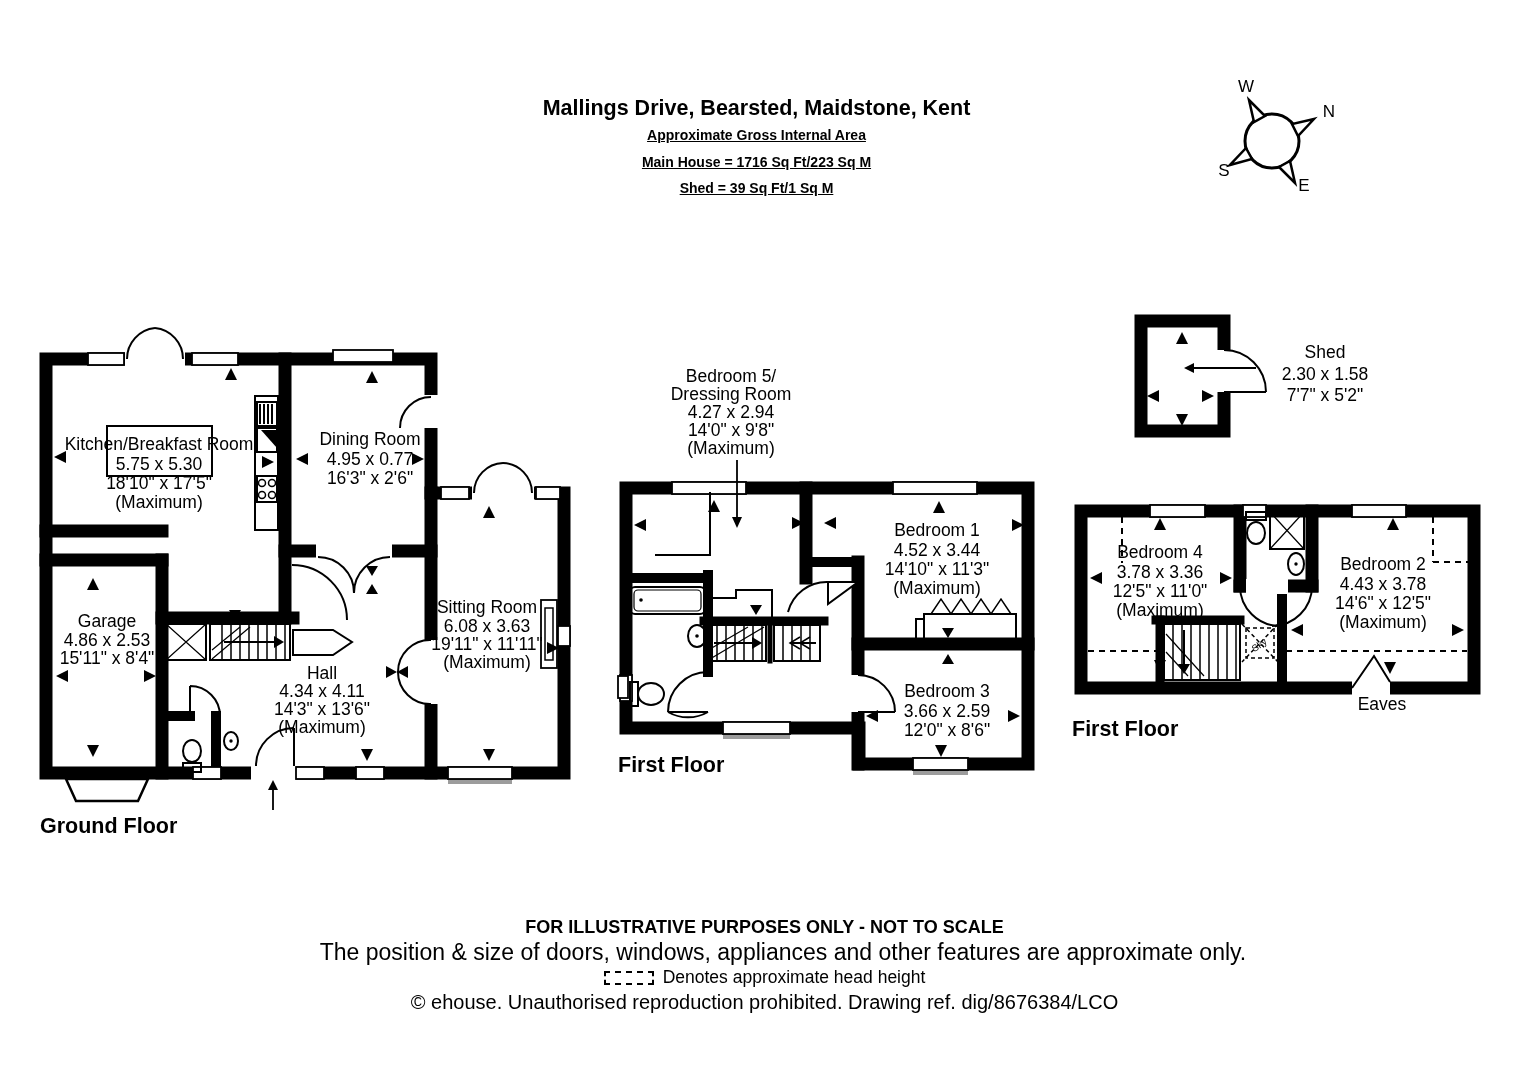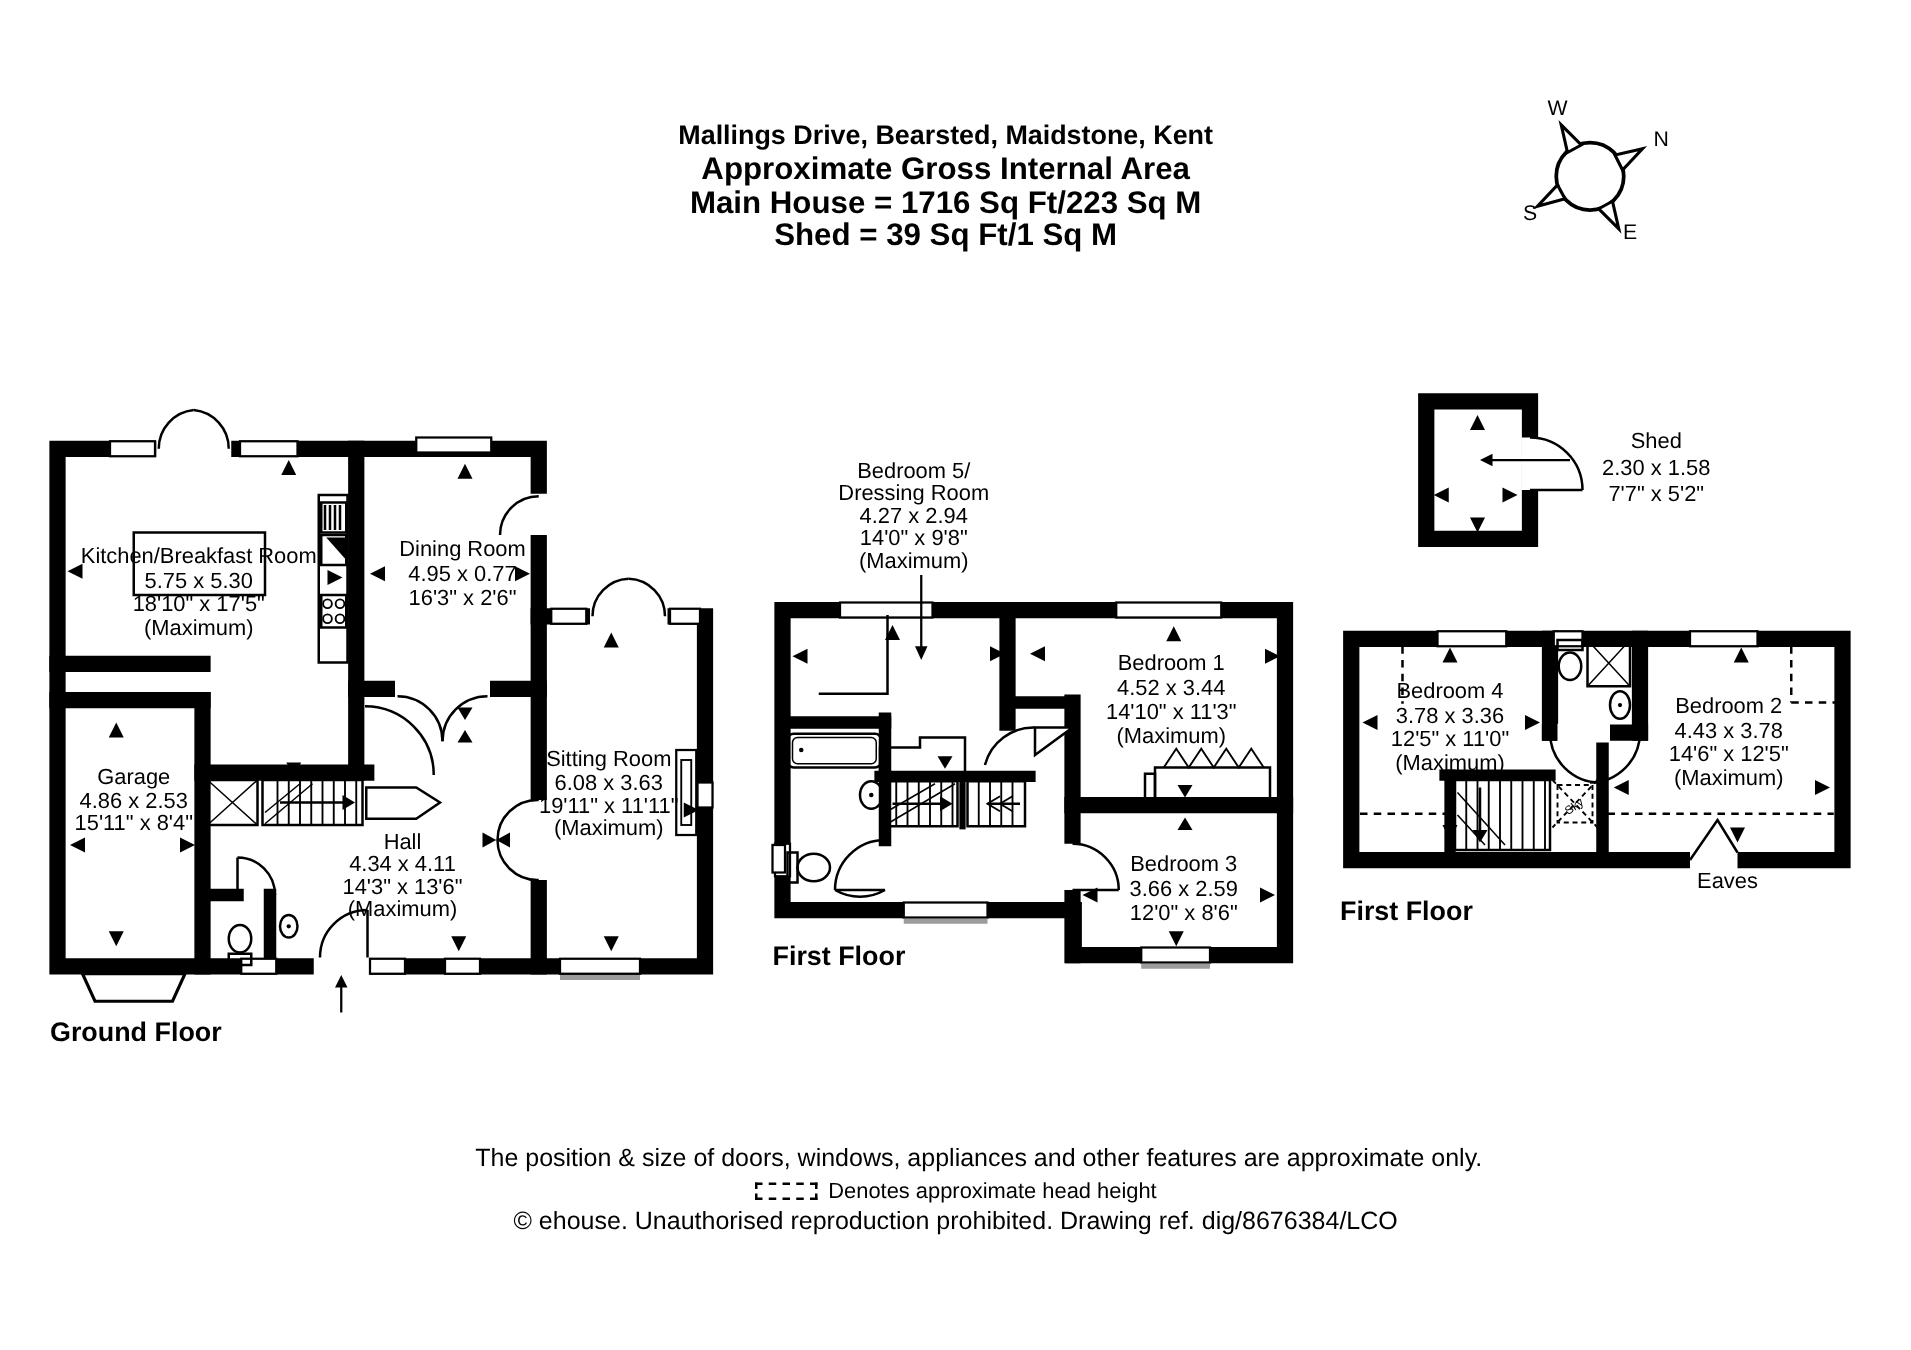--- a/index.html
+++ b/index.html
@@ -1,23 +1,23 @@
 <!DOCTYPE html>
 <html><head>
 <meta charset="utf-8">
 <style>
   html,body{margin:0;padding:0;background:#fff;}
   .page{position:relative;width:1529px;height:1080px;background:#fff;overflow:hidden;
         font-family:"Liberation Sans", sans-serif;color:#000;}
   .hdr{position:absolute;top:94px;left:0;right:16px;text-align:center;font-weight:bold;}
   .hdr .t1{font-size:21.5px;line-height:28px;}
-  .hdr .t2{font-size:25px;line-height:26.5px;}
+  .hdr .t2{font-size:14px;line-height:26.5px;text-decoration:underline;}
   .ftr{position:absolute;top:915px;left:0;right:0;text-align:center;}
   .ftr .f1{font-size:18px;font-weight:bold;line-height:25px;}
-  .ftr .f2{font-size:20px;line-height:25px;padding-left:37px;}
+  .ftr .f2{font-size:23px;line-height:25px;padding-left:37px;}
   .ftr .f3{font-size:17.5px;line-height:25px;}
   .ftr .f4{font-size:20px;line-height:25px;}
   .dashbox{display:inline-block;width:46px;height:10px;border:2px dashed #000;
            margin-right:9px;vertical-align:middle;}
   svg.plan{position:absolute;left:0;top:0;}
   .wall{stroke:#000;stroke-width:13;fill:none;stroke-linecap:square;}
   .w10{stroke-width:10;} .w9{stroke-width:9;} .w5{stroke-width:5;}
   .thin{stroke:#000;stroke-width:2;fill:none;}
   .t15{stroke-width:1.5;} .t12{stroke-width:1.2;}
   .white{fill:#fff;stroke:#000;stroke-width:1.8;}
@@ -378,20 +378,21 @@
       </g>
       <g>
         <text class="rm mid" x="1325" y="358">Shed</text>
         <text class="rm mid" x="1325" y="380">2.30 x 1.58</text>
         <text class="rm mid" x="1325" y="401">7'7" x 5'2"</text>
       </g>
     </g>
   </svg>
 
   <div class="ftr">
+    <div class="f1">FOR ILLUSTRATIVE PURPOSES ONLY - NOT TO SCALE</div>
     <div class="f2">The position &amp; size of doors, windows, appliances and other features are approximate only.</div>
     <div class="f3">
       <span class="dashbox"></span><span>Denotes approximate head height</span>
     </div>
     <div class="f4">© ehouse. Unauthorised reproduction prohibited. Drawing ref. dig/8676384/LCO</div>
   </div>
 
 </div>
 
 </body></html>

